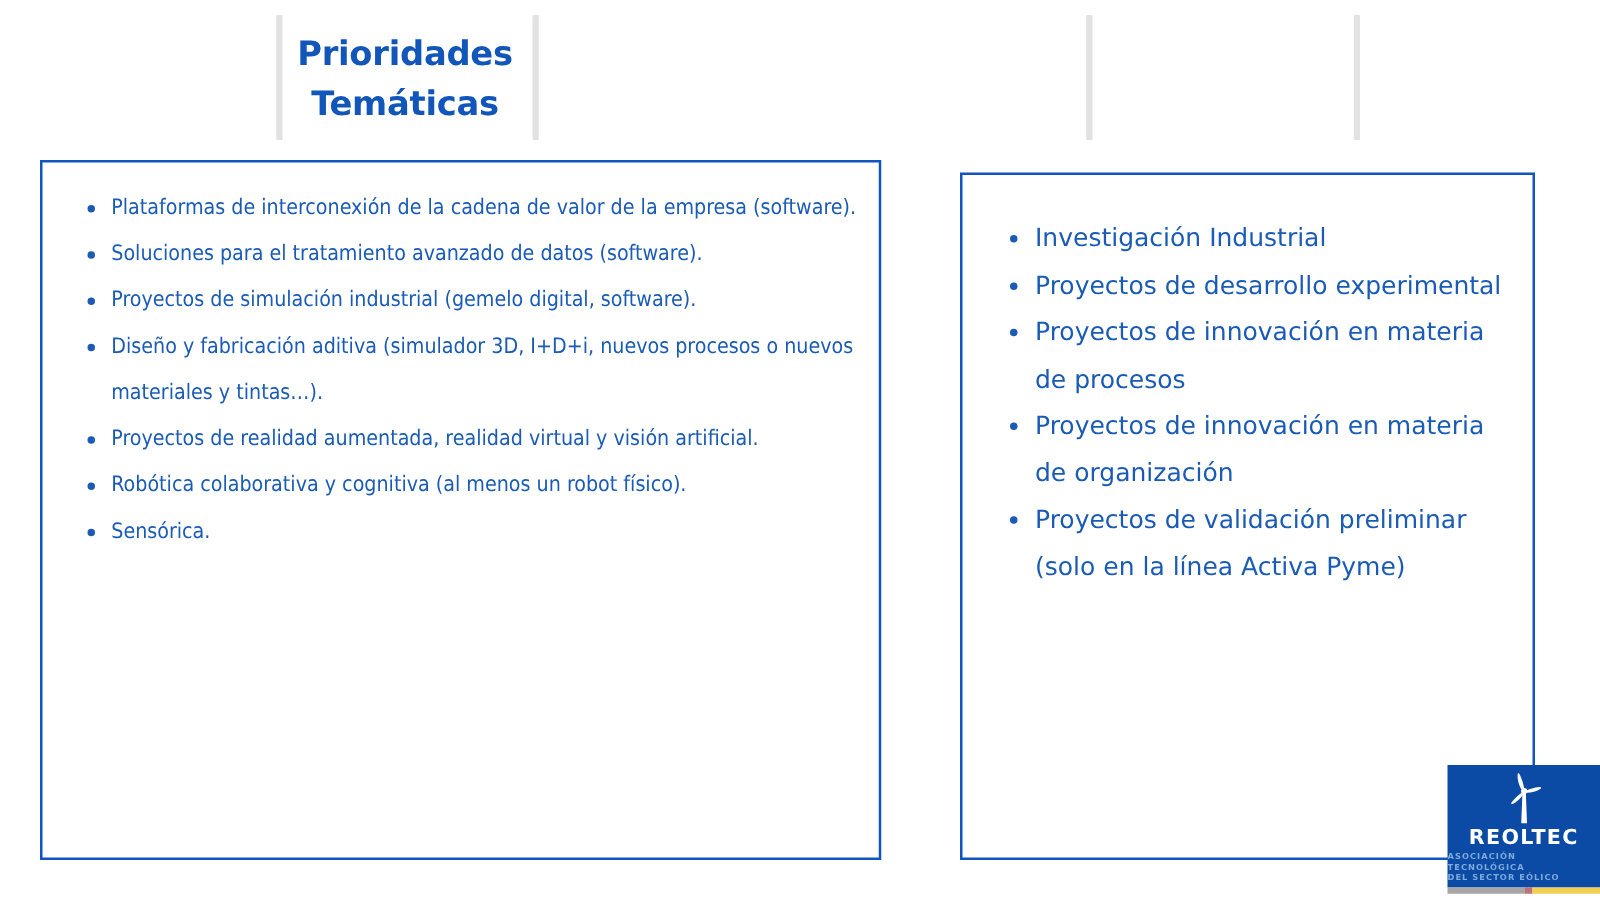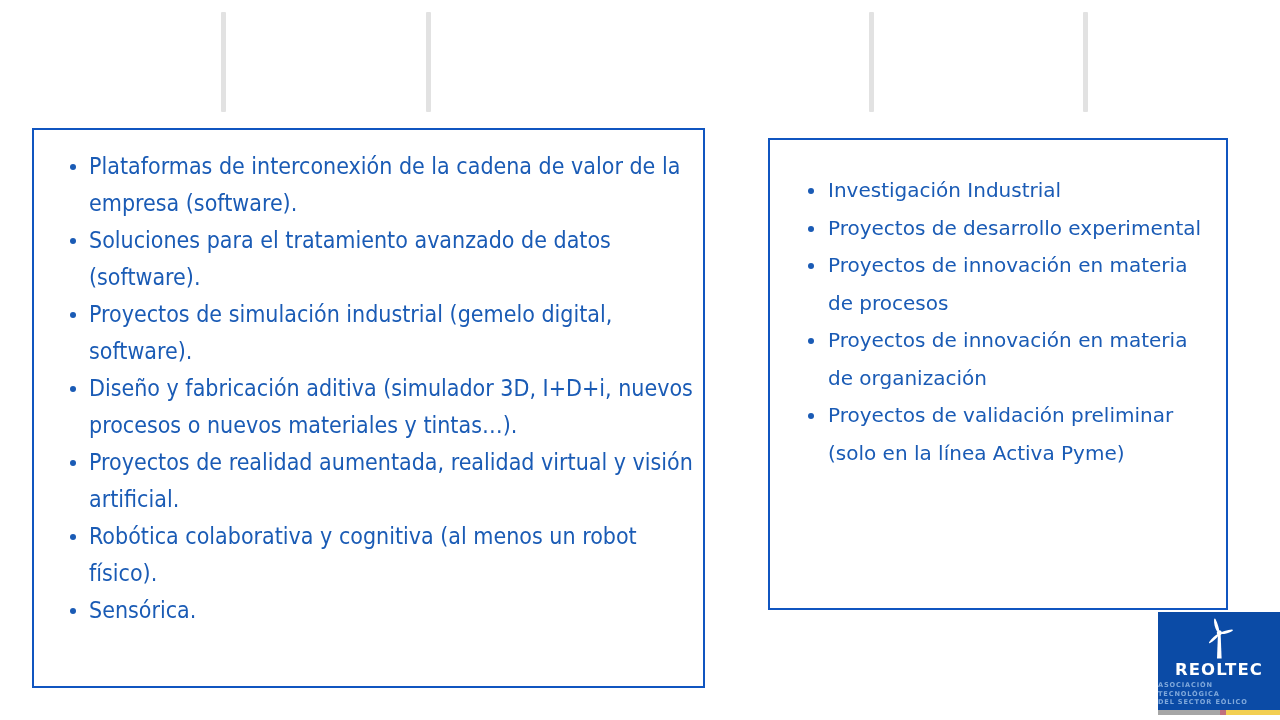--- a/index.html
+++ b/index.html
@@ -68,21 +68,21 @@
   .panel.left {
     left: 32px;
     top: 128px;
     width: 673px;
     height: 560px;
   }
   .panel.right {
     left: 768px;
     top: 138px;
     width: 460px;
-    height: 472px;
+    height: 550px;
   }
 
   ul.bullets {
     list-style: none;
     margin: 0;
     padding: 0;
     color: #1a5bb5;
   }
 
   ul.bullets li {
@@ -96,21 +96,21 @@
     border-radius: 50%;
     background: #1a5bb5;
   }
 
   
   .panel.left ul.bullets {
     margin: 18px 0 0 0;
     padding: 0 10px 0 32px;
     font-family: "Liberation Sans Narrow", "DejaVu Sans Condensed", "Liberation Sans", sans-serif;
     font-stretch: condensed;
-    font-size: 23px;
+    font-size: 17px;
     line-height: 37px;
   }
   .panel.left ul.bullets li {
     padding-left: 23px;
     margin-bottom: 0;
   }
   .panel.left ul.bullets li::before {
     width: 6px;
     height: 6px;
     left: 4px;
@@ -210,20 +210,24 @@
 </style>
 </head>
 <body>
 
 <div class="heading-band">
   <div class="vbar l1"></div>
   <div class="vbar l2"></div>
   <div class="vbar r1"></div>
   <div class="vbar r2"></div>
 
+  <div class="col-title left">
+    <div>Prioridades</div>
+    <div>Temáticas</div>
+  </div>
 
 </div>
 
 <div class="panel left">
   <ul class="bullets">
     <li>Plataformas de interconexión de la cadena de valor de la empresa (software).</li>
     <li>Soluciones para el tratamiento avanzado de datos (software).</li>
     <li>Proyectos de simulación industrial (gemelo digital, software).</li>
     <li>Diseño y fabricación aditiva (simulador 3D, I+D+i, nuevos procesos o nuevos materiales y tintas…).</li>
     <li>Proyectos de realidad aumentada, realidad virtual y visión artificial.</li>

